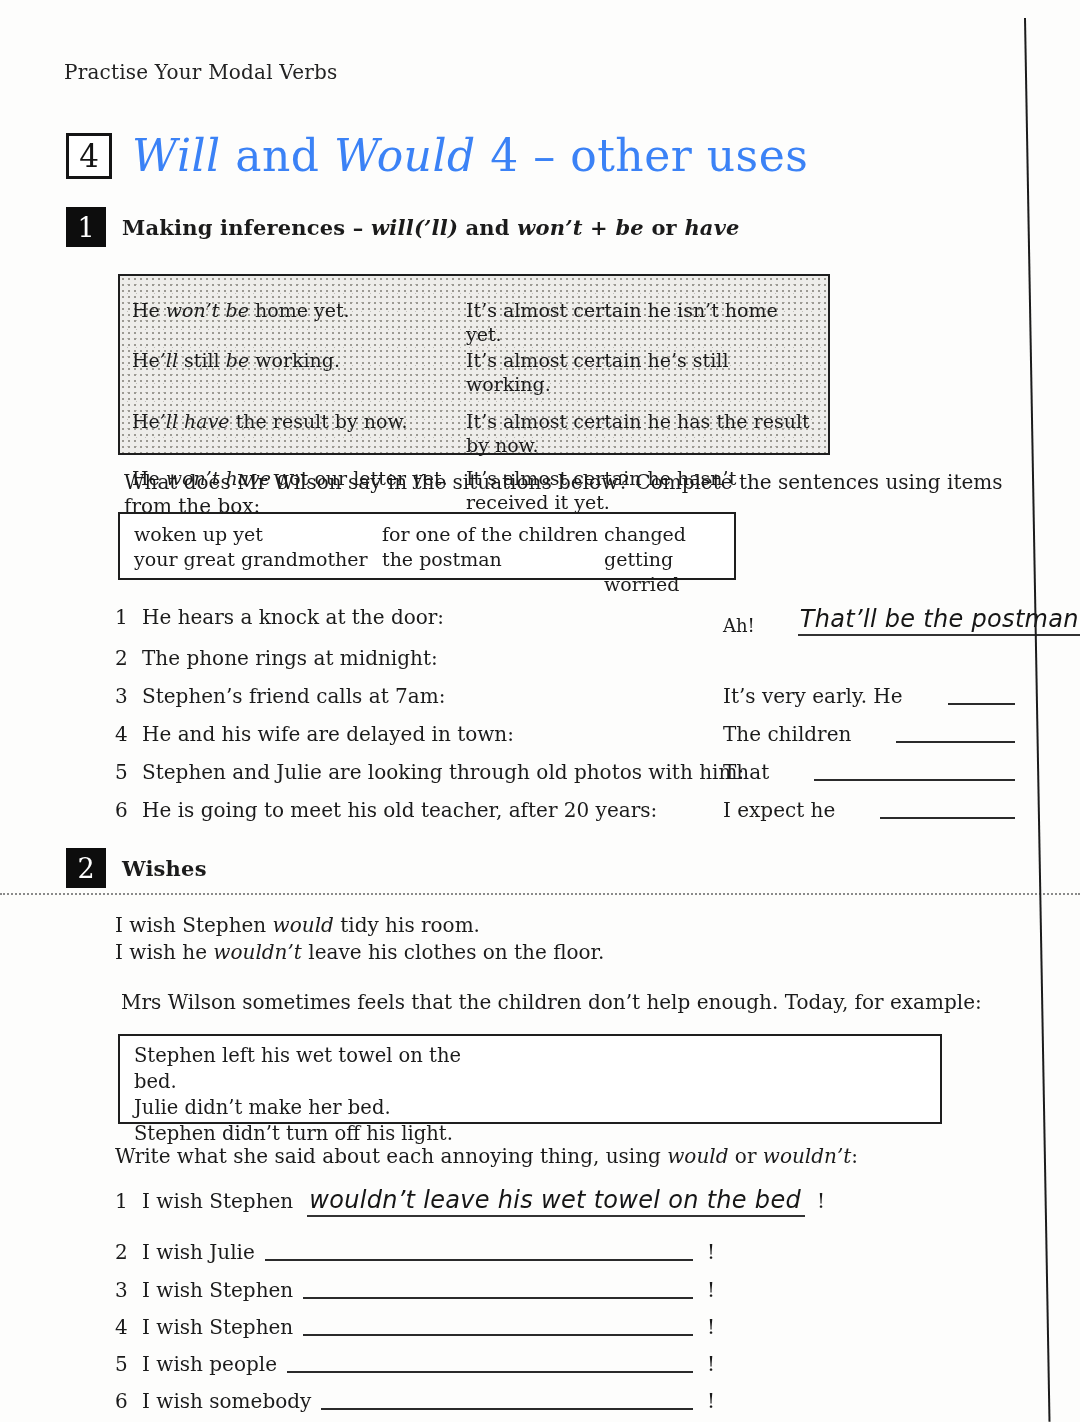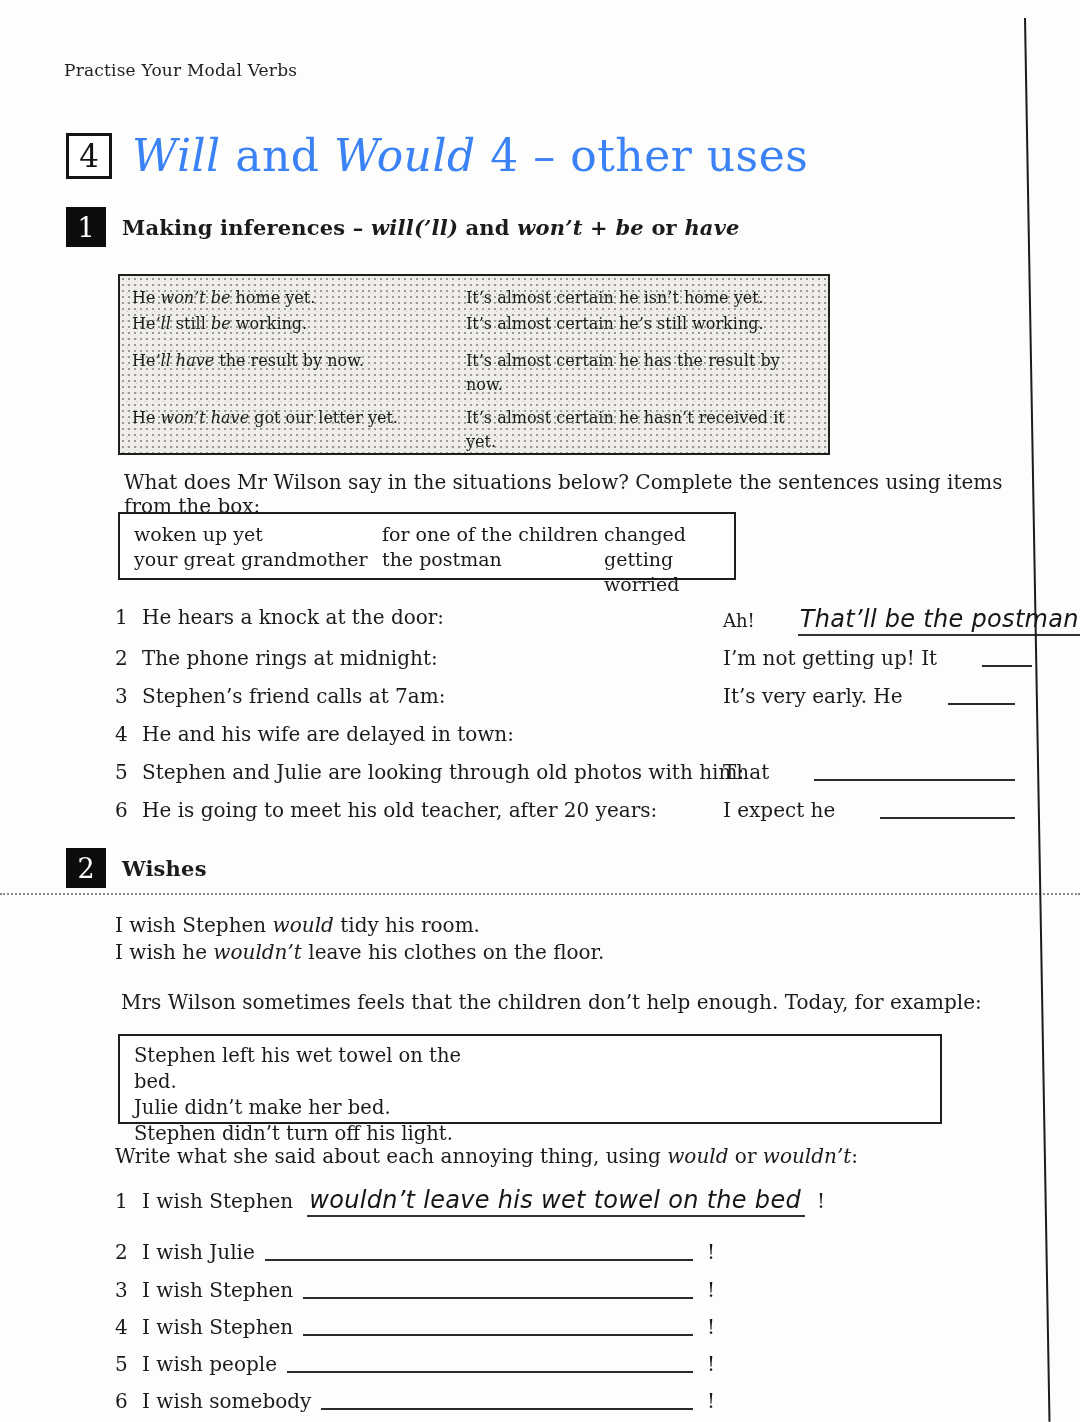--- a/index.html
+++ b/index.html
@@ -7,21 +7,21 @@
   .page {
     position:relative; width:1080px; height:1422px;
     background:#fdfdfc; color:#1b1b1b;
     font-family:"DejaVu Serif", serif;
     overflow:hidden;
   }
   .it { font-style:italic; }
 
   .book-header {
     position:absolute; left:64px; top:60px;
-    font-size:17px; letter-spacing:0.2px; color:#222;
+    font-size:20px; letter-spacing:0.2px; color:#222;
   }
 
   .title-row {
     position:absolute; left:66px; top:130px;
     display:flex; align-items:center; gap:20px;
   }
   .unit-box {
     width:46px; height:46px; border:3px solid #141414;
     display:flex; align-items:center; justify-content:center;
     font-size:31px; color:#141414; background:#fff;
@@ -40,22 +40,22 @@
 
   .example-box {
     position:absolute; left:118px; top:274px; width:712px; height:181px;
     border:2px solid #1e1e1e;
     background-color:#eeedea;
     background-image:
       radial-gradient(#9b9992 0.9px, transparent 0.9px),
       radial-gradient(#c2c0ba 0.9px, transparent 0.9px);
     background-size:6px 6px, 9px 9px;
     background-position:0 0, 3px 4px;
-    padding:10px 12px 0 12px;
-    font-size:16px; line-height:24px;
+    padding:22px 12px 0 12px;
+    font-size:19px; line-height:24px;
   }
   .ex-row { display:grid; grid-template-columns:322px 1fr; column-gap:12px; }
   .ex-row.gap1 { margin-top:2px; }
   .ex-row.gap2 { margin-top:13px; }
   .ex-row.gap3 { margin-top:9px; }
 
   .intro-line { position:absolute; left:124px; top:470px; width:920px; font-size:20px; }
 
   .word-box {
     position:absolute; left:118px; top:512px; width:618px; height:68px;
@@ -63,21 +63,21 @@
     display:grid; grid-template-columns:248px 222px 1fr;
     padding:8px 0 0 14px; font-size:19px; line-height:25px;
   }
 
   .sit-list { position:absolute; left:115px; top:605px; width:905px; }
   .sit-row { position:absolute; left:0; width:100%; height:34px; font-size:20px; }
   .sit-left { position:absolute; left:0; display:flex; }
   .sit-num { width:27px; flex:0 0 auto; }
   .sit-right {
     position:absolute; left:608px; width:294px;
-    display:flex; align-items:center;gap:35px;
+    display:flex; align-items:flex-end;gap:35px;
   }
   .blank {
     flex:1 1 auto; min-width:50px; height:2px; align-self:flex-end;
     border-bottom:2px solid #2b2b2b; margin:0 2px 3px 10px;
   }
   .hand {
     font-family:"DejaVu Sans", sans-serif; font-style:italic;
     font-size:24px; letter-spacing:0.3px; color:#161616;
     border-bottom:2px solid #333; padding:0 4px 1px 2px; white-space:nowrap;
   }
@@ -176,41 +176,41 @@
         <span class="ah">Ah!</span>
         <span class="hand">That’ll be the postman.</span>
       </div>
     </div>
 
     <div class="sit-row" style="top:41px;">
       <div class="sit-left">
         <span class="sit-num">2</span>
         <span>The phone rings at midnight:</span>
       </div>
-      <div class="sit-right">
-        <span class="sit-prefix">I’m not getting up! It</span>
-        <span class="blank"></span>
-      </div>
     </div>
 
     <div class="sit-row" style="top:79px;">
       <div class="sit-left">
         <span class="sit-num">3</span>
         <span>Stephen’s friend calls at 7am:</span>
       </div>
       <div class="sit-right">
         <span class="sit-prefix">It’s very early. He</span>
         <span class="blank"></span>
       </div>
     </div>
 
     <div class="sit-row" style="top:117px;">
       <div class="sit-left">
         <span class="sit-num">4</span>
         <span>He and his wife are delayed in town:</span>
+      </div>
+      <div class="sit-right">
+        <span class="sit-prefix">The children</span>
+        <span class="blank"></span>
       </div>
     </div>
 
     <div class="sit-row" style="top:155px;">
       <div class="sit-left">
         <span class="sit-num">5</span>
         <span>Stephen and Julie are looking through old photos with him:</span>
       </div>
       <div class="sit-right">
         <span class="sit-prefix">That</span>

